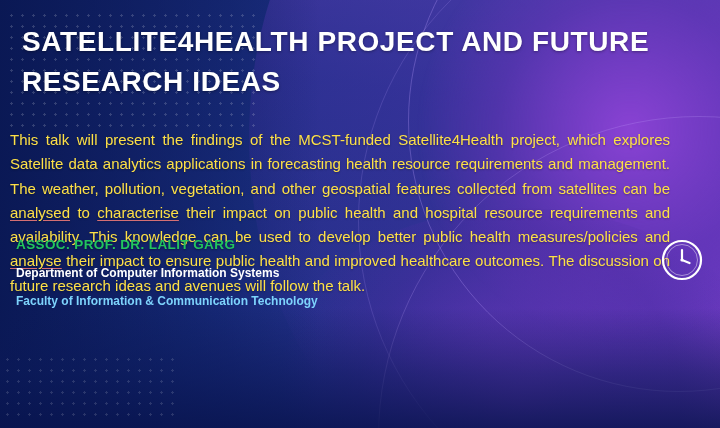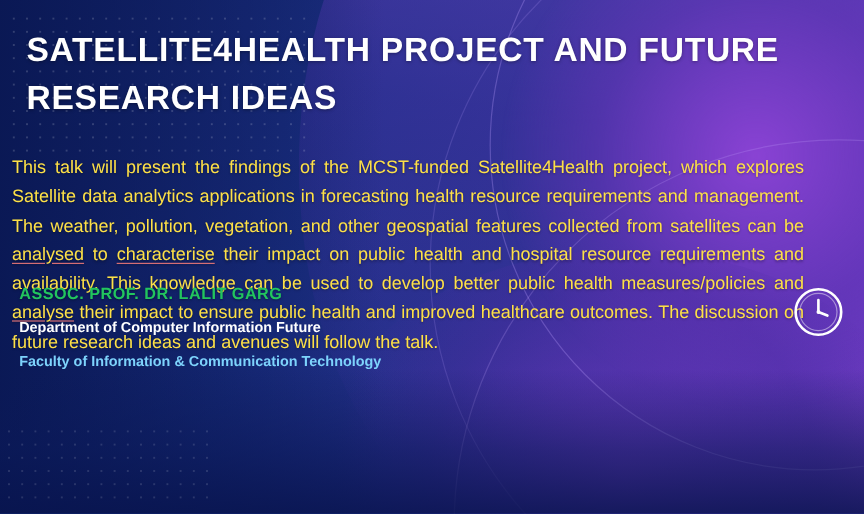--- a/index.html
+++ b/index.html
@@ -202,21 +202,21 @@
   <div class="dot-grid-2"></div>
 
   <div class="content">
 
     <div class="title">Satellite4Health Project and Future Research Ideas</div>
 
     <div class="abstract"><span>This talk will present the findings of the MCST-funded Satellite4Health project, which explores Satellite data analytics applications in forecasting health resource requirements and management. The weather, pollution, vegetation, and other geospatial features collected from satellites can be </span><u>analysed</u><span> to </span><u>characterise</u><span> their impact on public health and hospital resource requirements and availability. This knowledge can be used to develop better public health measures/policies and </span><u>analyse</u><span> their impact to ensure public health and improved healthcare outcomes. The discussion on future research ideas and avenues will follow the talk.</span></div>
 
     <div class="speaker-block">
       <div class="speaker-name">Assoc. Prof. Dr. Lalit Garg</div>
-      <div class="speaker-dept">Department of Computer Information Future</div>
+      <div class="speaker-dept">Department of Computer Information Systems</div>
       <div class="speaker-faculty">Faculty of Information &amp; Communication Technology</div>
     </div>
 
 
     <div class="clock-icon">
       <svg width="44" height="44" viewBox="0 0 44 44" aria-hidden="true">
         <circle cx="22" cy="22" r="19" fill="none" stroke="#ffffff" stroke-width="2.2"></circle>
         <circle cx="22" cy="22" r="15.5" fill="none" stroke="rgba(255,255,255,0.45)" stroke-width="1"></circle>
         <line x1="22" y1="22" x2="22" y2="12" stroke="#ffffff" stroke-width="2.2" stroke-linecap="round"></line>
         <line x1="22" y1="22" x2="29.5" y2="25" stroke="#ffffff" stroke-width="2.2" stroke-linecap="round"></line>

